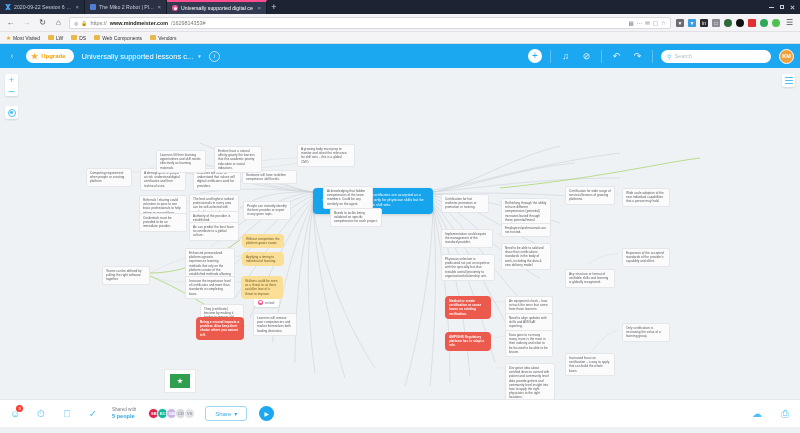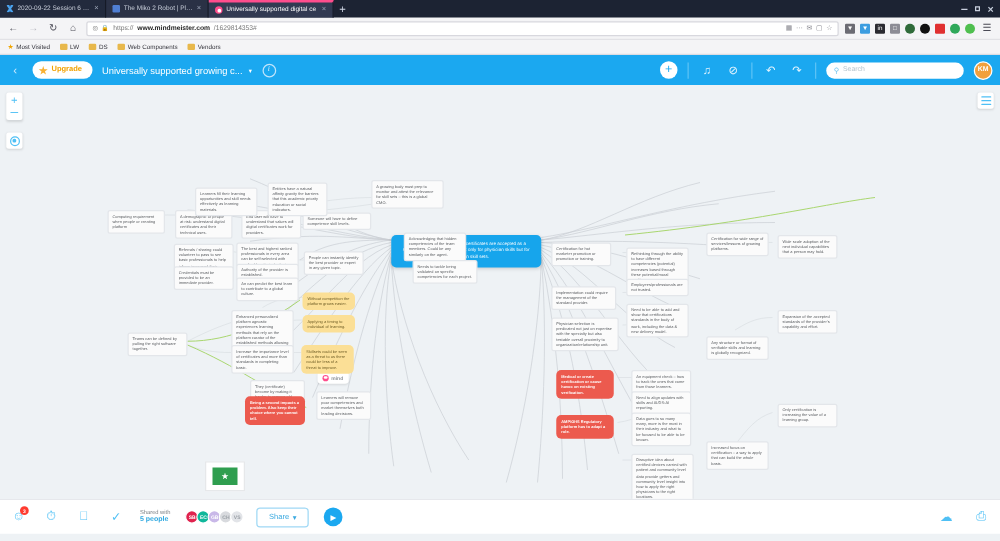--- a/index.html
+++ b/index.html
@@ -252,21 +252,21 @@
   </span>
 </div>
 
 <div class="mmbar">
   <span class="mm-back">‹</span>
   <span class="upgrade">
     <span class="star">★</span>
     <span>Upgrade</span>
   </span>
   <span class="mm-title">
-    <span>Universally supported growing c...</span>
+    <span>Universally supported lessons c...</span>
     <span class="caret">▾</span>
   </span>
   <span class="mm-info">i</span>
   <span class="mm-spacer"></span>
   <span class="mm-add">+</span>
   <span class="mm-div"></span>
   <span class="mm-ico">♫</span>
   <span class="mm-ico">⊘</span>
   <span class="mm-div"></span>
   <span class="mm-ico">↶</span>

